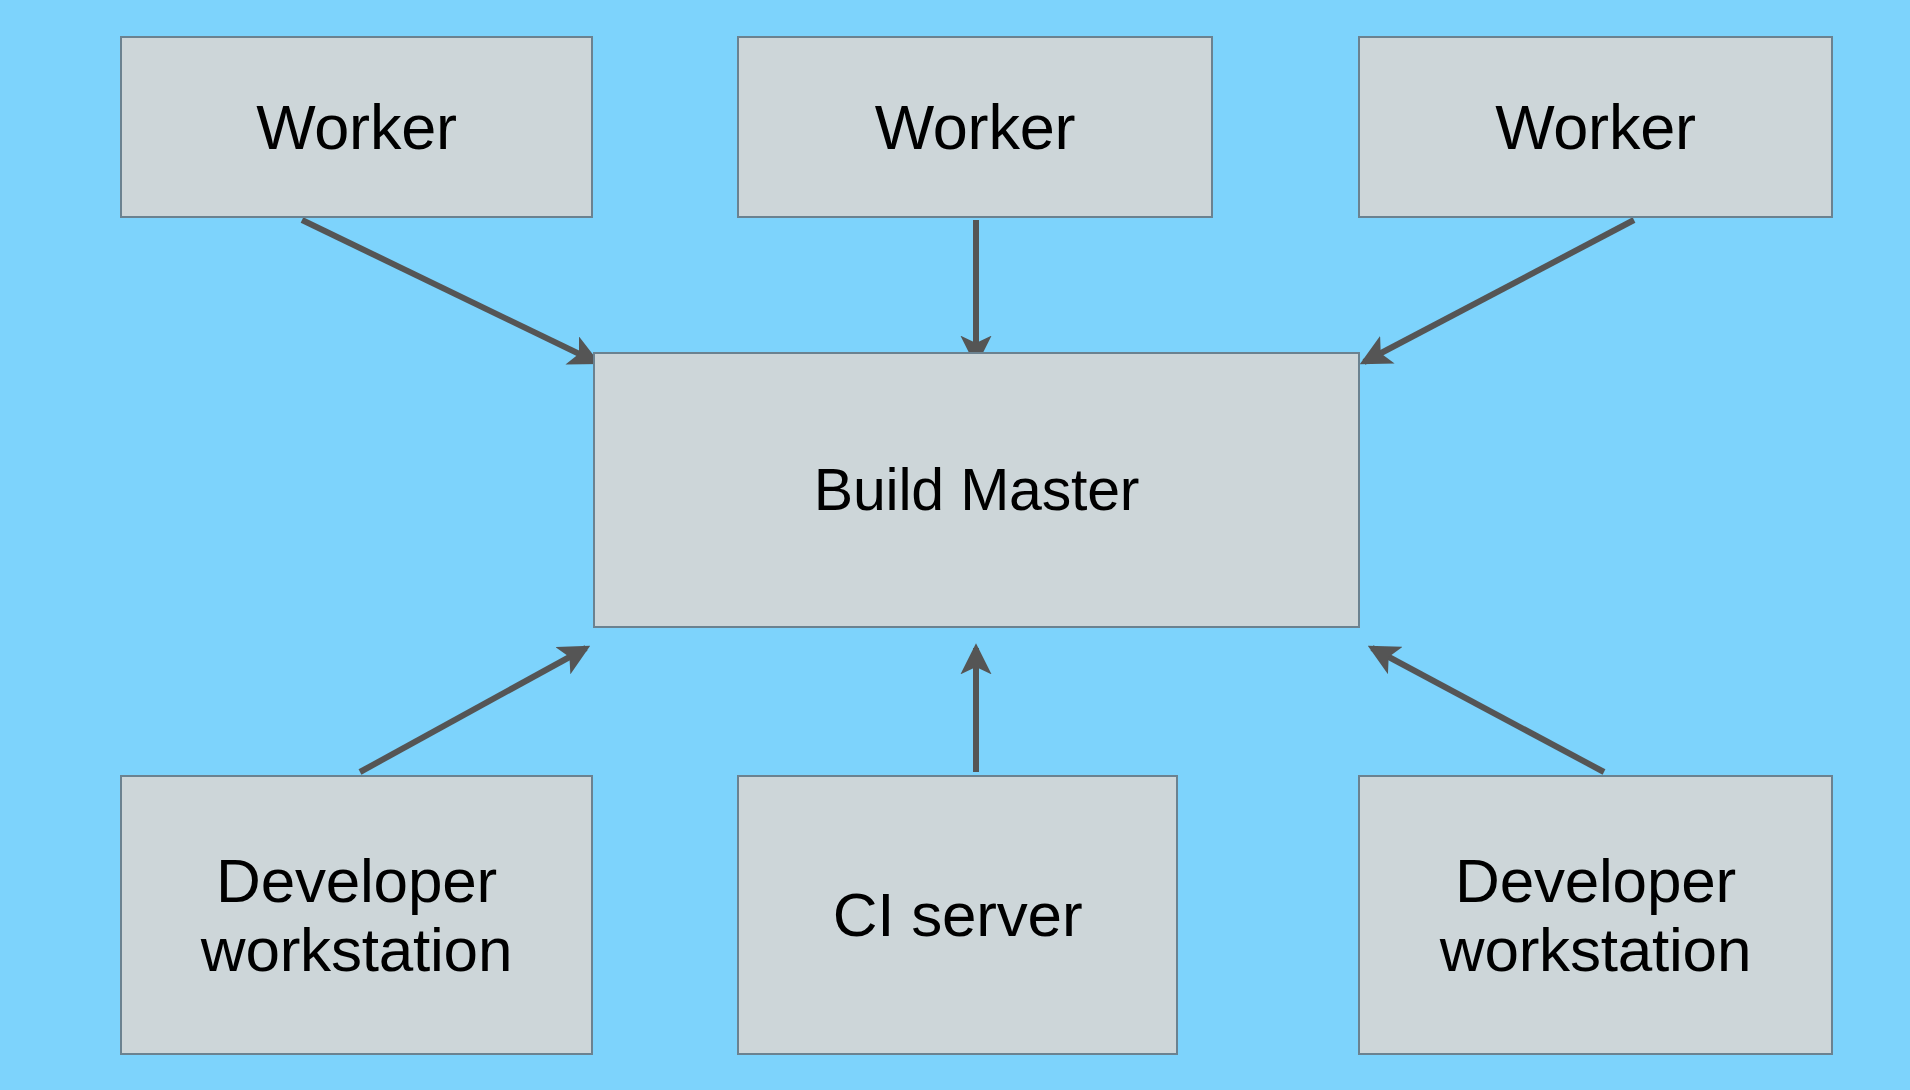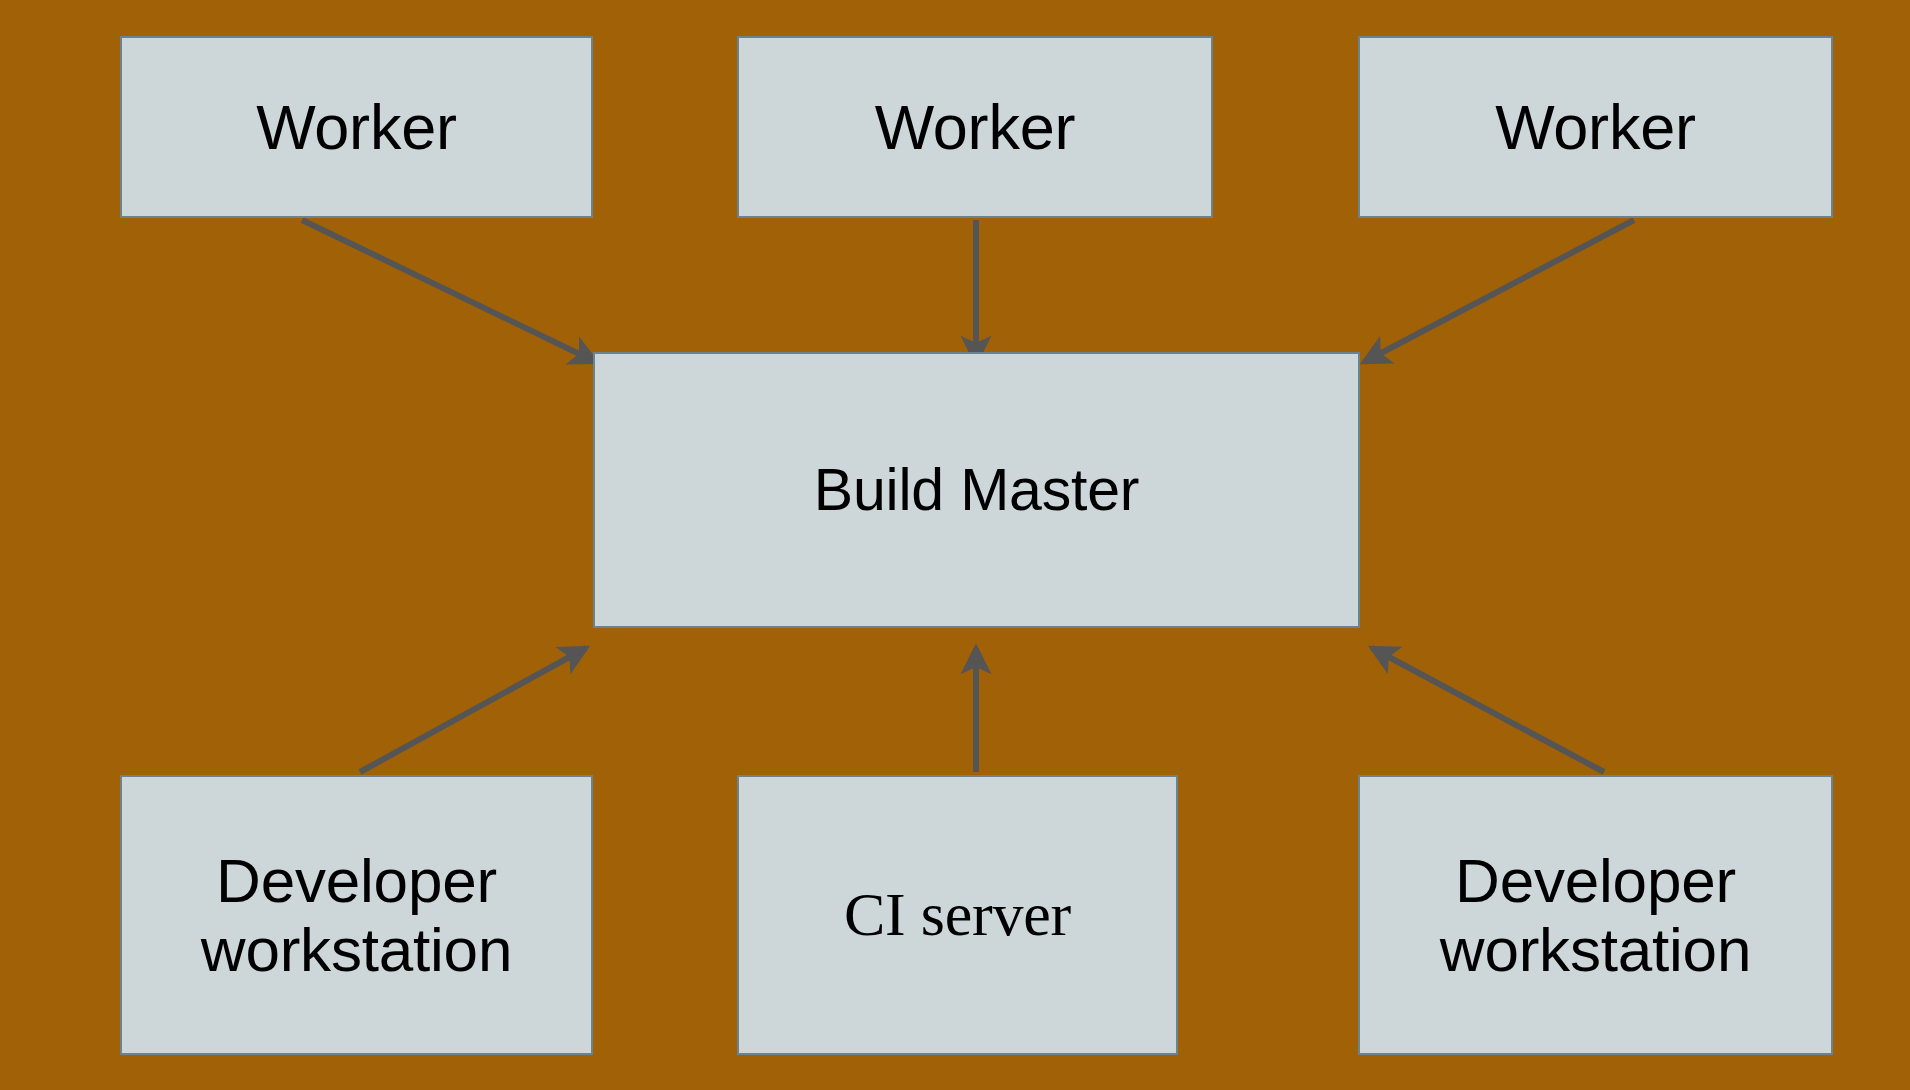--- a/index.html
+++ b/index.html
@@ -8,21 +8,21 @@
     padding: 0;
     background: #ffffff;
   }
   body {
     font-family: "Liberation Sans", sans-serif;
   }
   #diagram-canvas {
     position: relative;
     width: 1910px;
     height: 1090px;
-    background: #a16207;
+    background: #7dd3fc;
     overflow: hidden;
   }
   #edge-layer {
     position: absolute;
     left: 0;
     top: 0;
     width: 1910px;
     height: 1090px;
     pointer-events: none;
   }
@@ -52,21 +52,21 @@
   #node-worker-1 .node-label,
   #node-worker-2 .node-label,
   #node-worker-3 .node-label { font-size: 63px; }
 
   
   #node-build-master { left: 593px; top: 352px; width: 767px; height: 276px; }
   #node-build-master .node-label { font-size: 59px; }
 
   
   #node-dev-workstation-1 { left: 120px; top: 775px; width: 473px; height: 280px; }
-  #node-ci-server        { left: 737px; top: 775px; width: 441px; height: 280px; font-family: Liberation Serif, serif; }
+  #node-ci-server        { left: 737px; top: 775px; width: 441px; height: 280px; }
   #node-dev-workstation-2 { left: 1358px; top: 775px; width: 475px; height: 280px; }
   #node-dev-workstation-1 .node-label,
   #node-dev-workstation-2 .node-label { font-size: 62px; }
   #node-ci-server .node-label { font-size: 62px; }
 </style>
 </head>
 <body>
 
 <div id="diagram-canvas">
 

